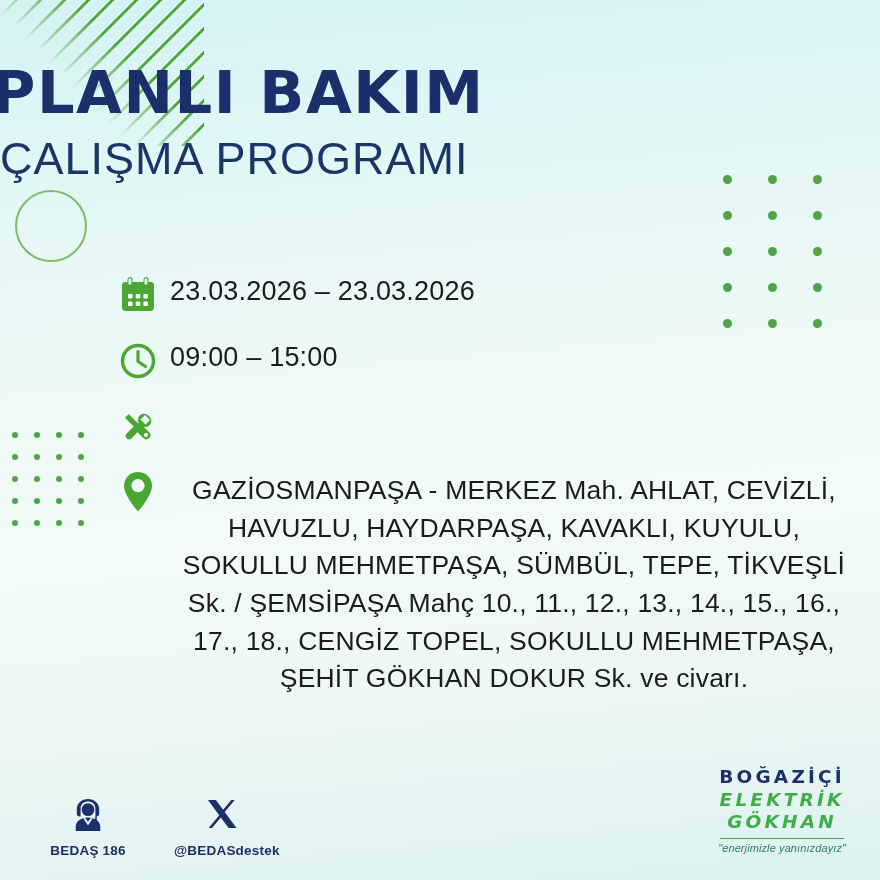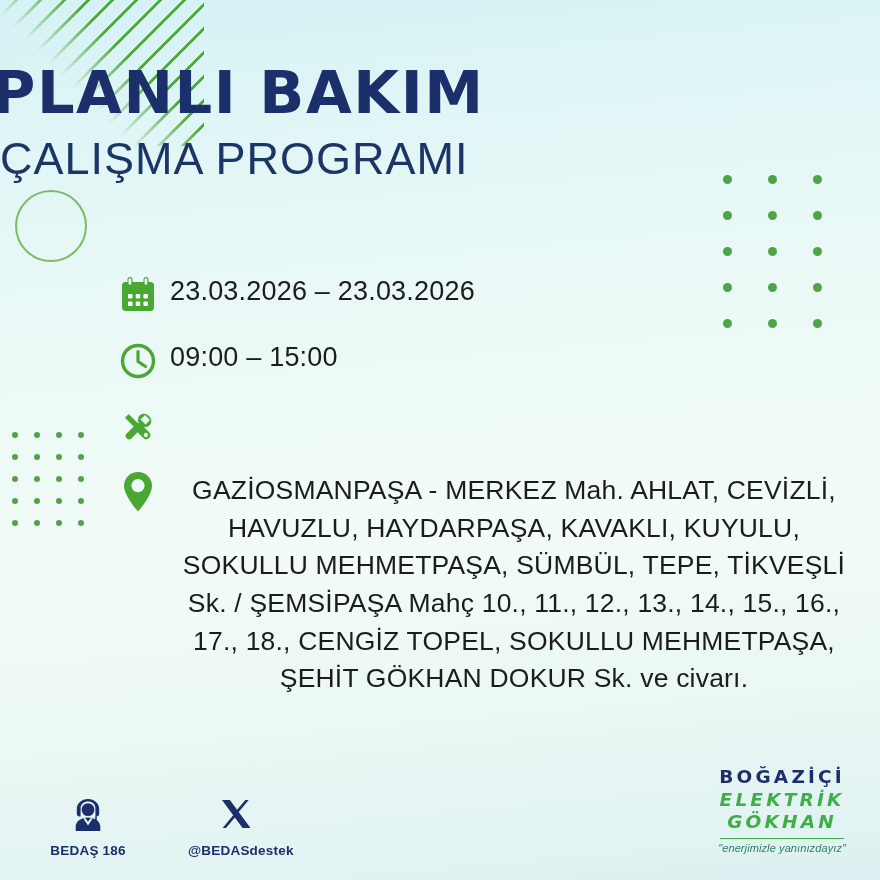--- a/index.html
+++ b/index.html
@@ -154,21 +154,21 @@
     left: 0;
     bottom: 16px;
     width: 880px;
     height: 100px;
   }
   .contacts {
     position: absolute;
     left: 40px;
     bottom: 6px;
     display: flex;
-    gap: 52px;
+    gap: 38px;
   }
   .contact {
     width: 96px;
     text-align: center;
     color: #1b2f6b;
   }
   .contact .cic {
     height: 46px;
     display: flex;
     align-items: flex-end;

